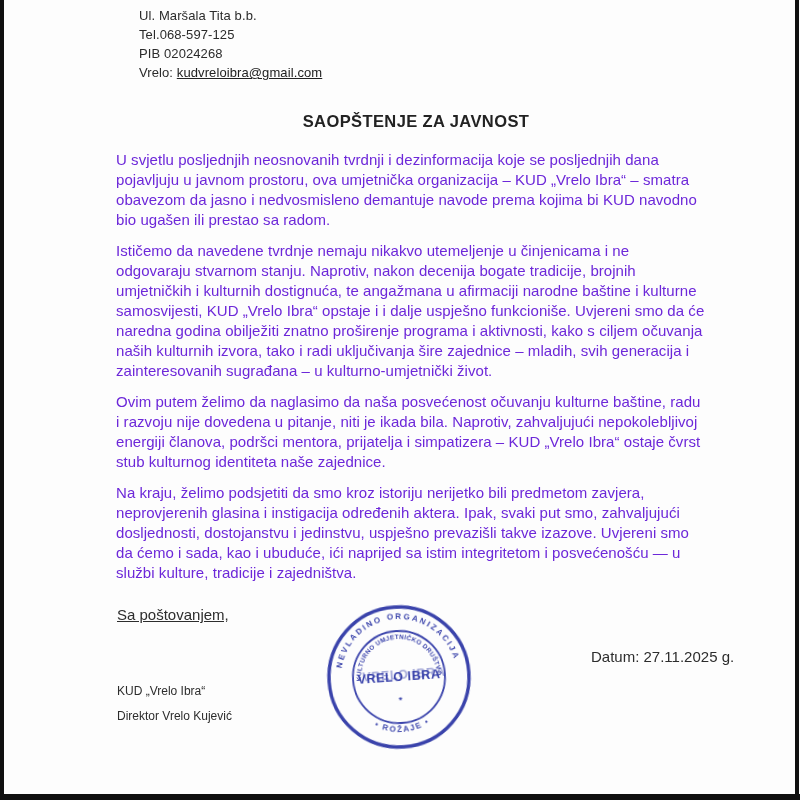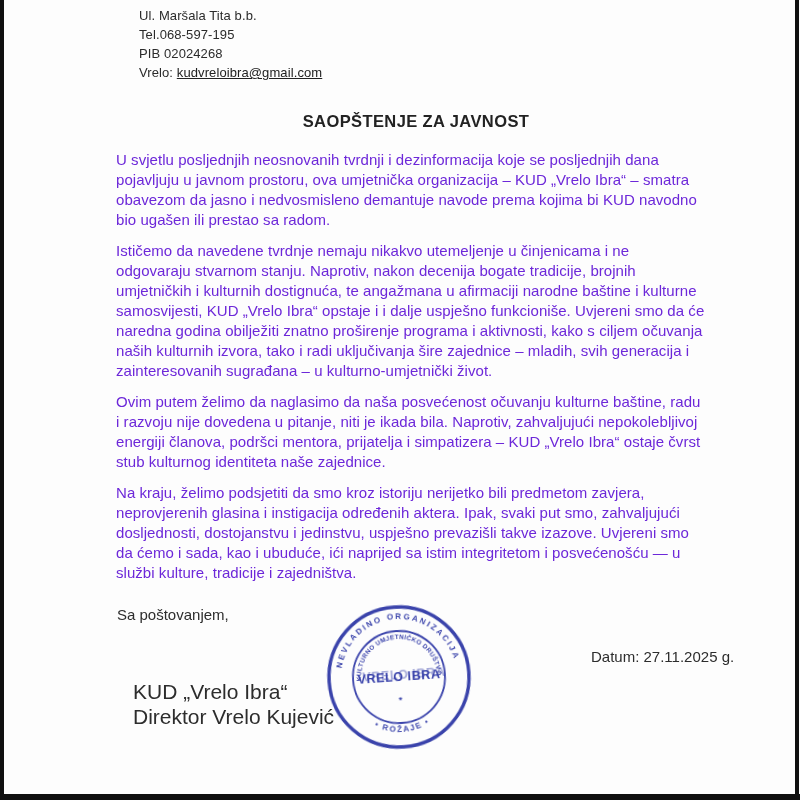--- a/index.html
+++ b/index.html
@@ -31,23 +31,23 @@
     letter-spacing:0.4px; color:#222222; transform:translateX(16px);
   }
 
   
   .bodytext {
     position:absolute; left:116px; top:150px; width:592px;
     font-size:15px; line-height:20px; color:#6d28d9; letter-spacing:0.05px;
   }
   .bodytext p { margin:0 0 11px 0; }
 
-  .closing  { position:absolute; left:117px; top:606px; font-size:15px; }
+  .closing  { position:absolute; left:117px; top:606px; font-size:15px;text-decoration:underline; }
   .dateline { position:absolute; left:543px; top:648px; font-size:15px;margin-left:48px; }
-  .sig      { position:absolute; left:117px; top:679px; font-size:21px; line-height:25px;margin-left:16px; }
+  .sig      { position:absolute; left:117px; top:679px; font-size:12px; line-height:25px; }
 
   
   .stamp {
     position:absolute; left:324px; top:602px; width:150px; height:150px;
     filter:blur(0.35px); opacity:0.93; transform:rotate(-4deg);
   }
   .stamp .ring        { fill:none; stroke:#2c35a5; }
   .stamp .outer-ring  { stroke-width:3.4; }
   .stamp .mid-ring    { stroke-width:1.8; }
   .stamp text         { fill:#2c35a5; font-family:"Liberation Sans", sans-serif; font-weight:bold; }
@@ -62,21 +62,21 @@
 <body>
 
 <div class="page">
 
   <div class="edge edge-left"></div>
   <div class="edge edge-right"></div>
   <div class="edge edge-bottom"></div>
 
   <div class="contact">
     <div>Ul. Maršala Tita b.b.</div>
-    <div>Tel.068-597-195</div>
+    <div>Tel.068-597-125</div>
     <div>PIB 02024268</div>
     <div class="email-row">
       <span>Vrelo: </span><a class="email-link" href="#">kudvreloibra@gmail.com</a>
     </div>
   </div>
 
   <h1 class="title">SAOPŠTENJE ZA JAVNOST</h1>
 
   <div class="bodytext">
     <p>U svjetlu posljednjih neosnovanih tvrdnji i dezinformacija koje se posljednjih dana pojavljuju u javnom prostoru, ova umjetnička organizacija – KUD „Vrelo Ibra“ – smatra obavezom da jasno i nedvosmisleno demantuje navode prema kojima bi KUD navodno bio ugašen ili prestao sa radom.</p>

